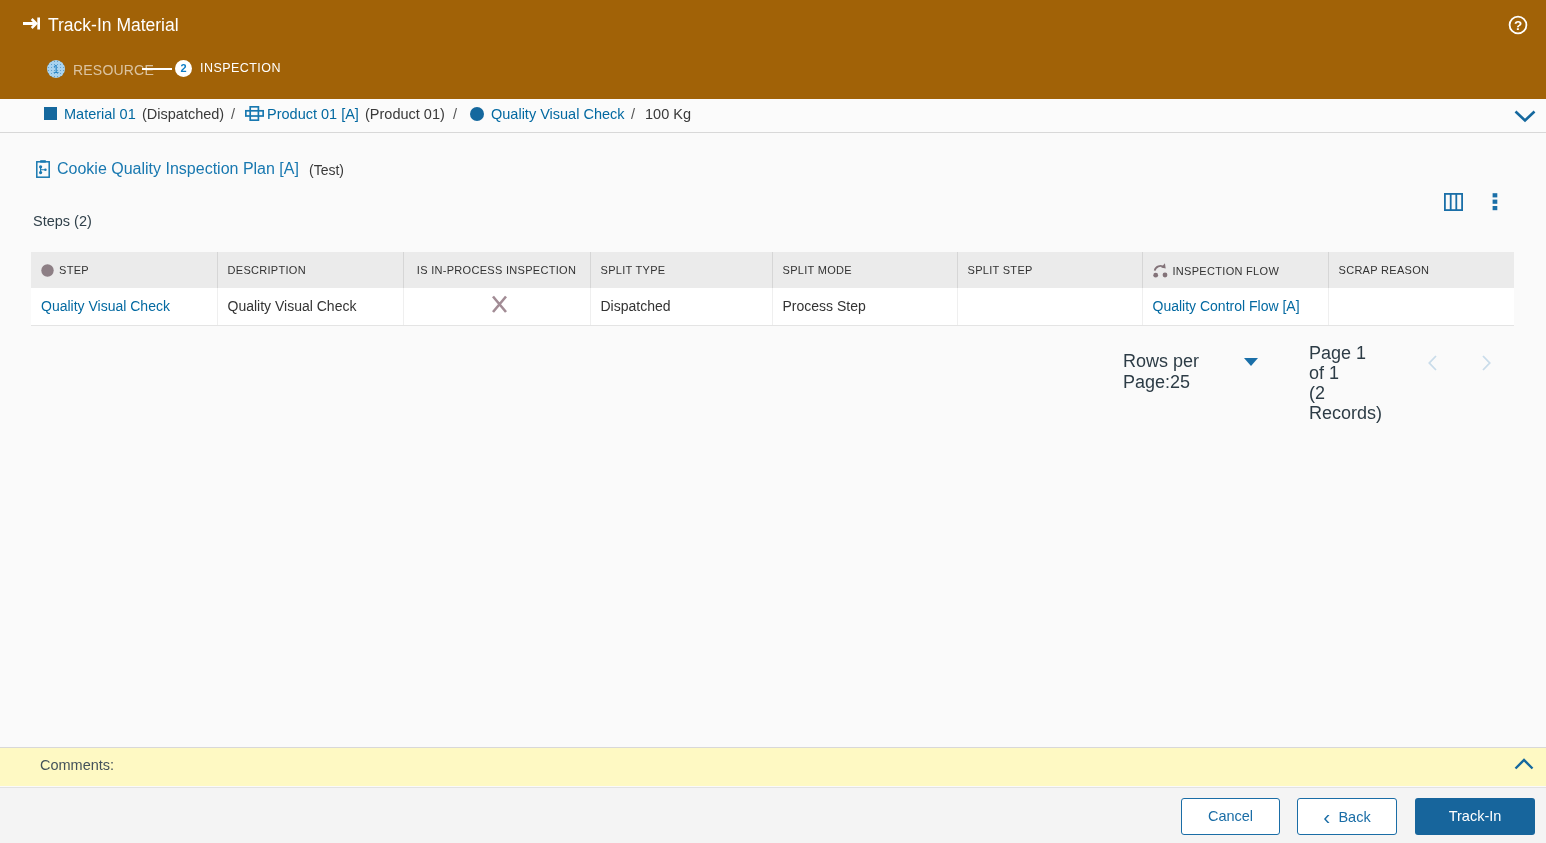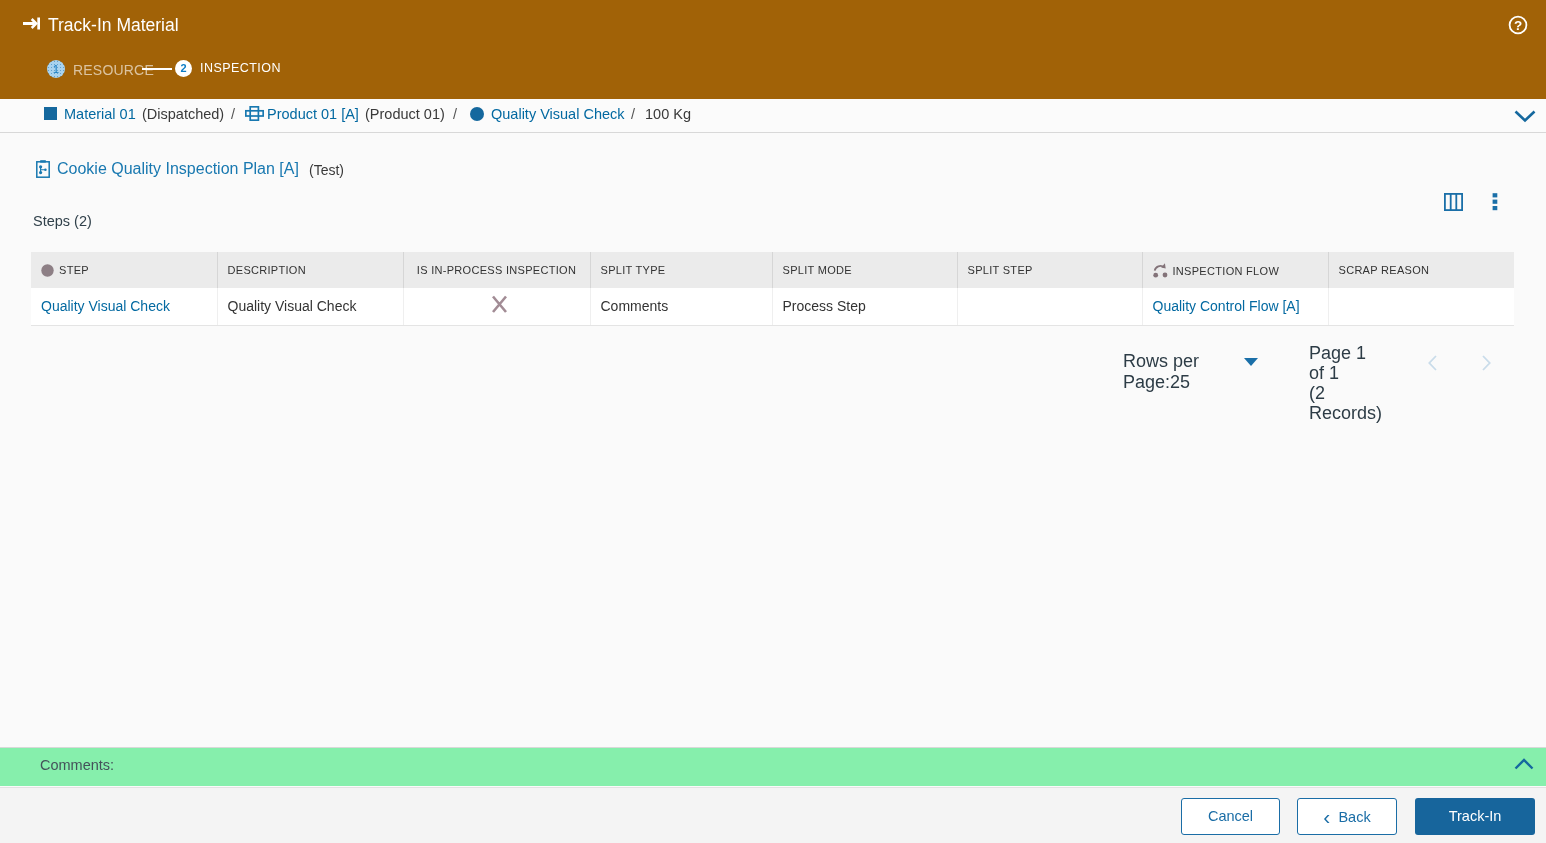--- a/index.html
+++ b/index.html
@@ -48,21 +48,21 @@
   .xmark { text-align:center; padding-left:0; } .xmark svg { margin-left:6px; }
 
   
   .pag { position:absolute; top:338px; left:0; width:1242px; height:50px; font-size:18px; color:#2d3c46; }
   .rpp { position:absolute; left:1123px; top:13px; }
   .rpp-arrow { position:absolute; left:1244px; top:20px; width:0; height:0;
                border-left:7px solid transparent; border-right:7px solid transparent; border-top:8px solid #1a6fa8; }
   .pinfo { position:absolute; left:1309px; top:5px; line-height:20px; }
 
   
-  .comments { position:absolute; left:0; top:747px; width:1546px; height:39px; background:#86efac; border-top:1px solid #d8d8d8; }
+  .comments { position:absolute; left:0; top:747px; width:1546px; height:39px; background:#fef9c3; border-top:1px solid #d8d8d8; }
   .comments-lbl { position:absolute; left:40px; top:9px; font-size:14.5px; color:#44525a; }
 
   
   .footer { position:absolute; left:0; top:787px; width:1546px; height:56px; background:#f4f4f4; border-top:1px solid #e2e2e2; }
   .btn { position:absolute; top:10px; height:37px; border-radius:3px; font-size:14.5px; text-align:center; line-height:35px; }
   .btn-o { background:#fff; border:1px solid #1a6da6; color:#1a6da6; }
   .btn-p { background:#17659c; color:#fff; line-height:37px; }
 </style>
 </head>
 <body>
@@ -157,21 +157,21 @@
               <path d="M11.9 1.2 L12.7 6.6 L8.2 5.6 Z" fill="#837379"></path>
             </svg>INSPECTION FLOW</th>
     <th>SCRAP REASON</th>
   </tr>
   <tr>
     <td class="blue">Quality Visual Check</td>
     <td>Quality Visual Check</td>
     <td class="xmark"><svg width="15" height="19" viewBox="0 0 15 19">
               <path d="M1 1.5 L14 17 M14 1.5 L1 17" stroke="#a28c95" stroke-width="2.6" fill="none"></path>
             </svg></td>
-    <td>Comments</td>
+    <td>Dispatched</td>
     <td>Process Step</td>
     <td></td>
     <td class="blue">Quality Control Flow [A]</td>
     <td></td>
   </tr>
 </tbody>
     </table>
 </div>
 
 <div class="pag">

